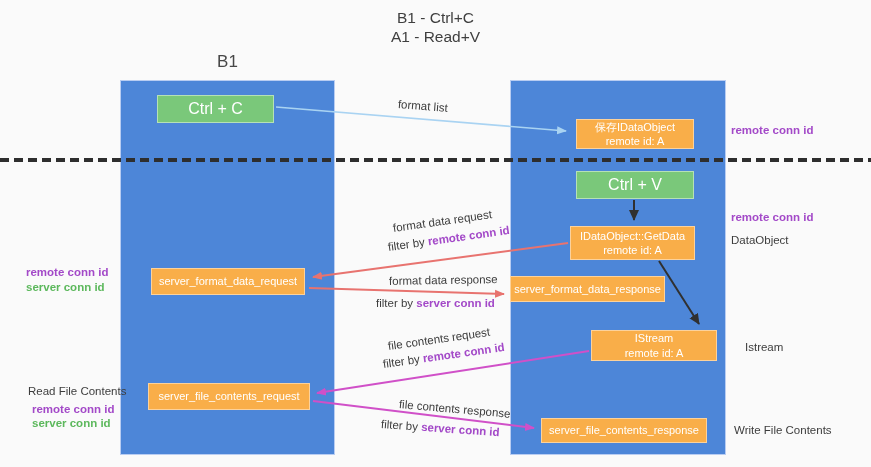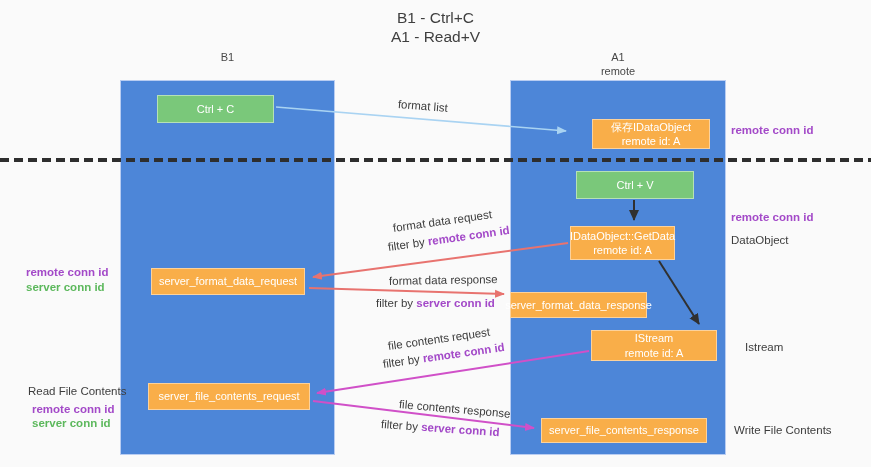--- a/index.html
+++ b/index.html
@@ -6,41 +6,41 @@
     --lane-blue:#4d86d8; --box-green:#7ac87a; --box-orange:#f9ae49;
     --purple:#a349c8; --green-text:#5cb85c; --arrow-salmon:#e8736f;
     --arrow-magenta:#d050c8; --arrow-lightblue:#a9d3f2; --arrow-black:#303030;
     --bg:#fafafa; --ink:#3f3f3f;
   }
   *{margin:0;padding:0;box-sizing:border-box;}
   body{background:#e8e8e8;font-family:"Liberation Sans","DejaVu Sans",sans-serif;}
   .canvas{position:relative;width:871px;height:467px;background:var(--bg);overflow:hidden;}
   .title{position:absolute;top:8px;left:0;width:871px;text-align:center;
          font-size:15.5px;line-height:1.25;color:var(--ink);}
-  .lane-header{position:absolute;top:51px;text-align:center;font-size:11px;
+  .lane-header{position:absolute;top:51px;text-align:center;font-size:17px;
          line-height:1.25;color:#474747;}
   .lane-header.left{left:120px;width:215px;}
   .lane-header.right{left:510px;width:216px;}
   .lane{position:absolute;top:80px;height:375px;background:var(--lane-blue);
         border:1px solid #b9cdf2;}
   .lane.left{left:120px;width:215px;}
   .lane.right{left:510px;width:216px;}
   .separator{position:absolute;left:0;top:158px;width:871px;height:4px;z-index:6;
         background:repeating-linear-gradient(90deg,#2e2e2e 0 9px,transparent 9px 14px);}
   .box{position:absolute;display:flex;flex-direction:column;align-items:center;
        justify-content:center;color:#fff;text-align:center;z-index:4;
        border:1px solid rgba(255,255,255,0.45);white-space:nowrap;}
-  .box.green{background:var(--box-green);font-size:11px;}
+  .box.green{background:var(--box-green);font-size:16px;}
   .box.orange{background:var(--box-orange);font-size:11px;line-height:1.3;}
   #box-ctrl-c{left:157px;top:95px;width:117px;height:28px;}
-  #box-save-dataobject{left:592px;top:119px;width:118px;height:30px;}
+  #box-save-dataobject{left:576px;top:119px;width:118px;height:30px;}
   #box-ctrl-v{left:576px;top:171px;width:118px;height:28px;justify-content:center;}
-  #box-getdata{left:570px;top:226px;width:105px;height:34px;}
+  #box-getdata{left:570px;top:226px;width:125px;height:34px;}
   #box-format-request{left:151px;top:268px;width:154px;height:27px;}
-  #box-format-response{left:510px;top:292px;width:137px;height:26px;}
+  #box-format-response{left:510px;top:276px;width:155px;height:26px;}
   #box-istream{left:591px;top:330px;width:126px;height:31px;}
   #box-file-request{left:148px;top:383px;width:162px;height:27px;}
   #box-file-response{left:541px;top:418px;width:166px;height:25px;}
   .arrow-label{position:absolute;font-size:11.5px;color:#3d3d3d;white-space:nowrap;
        z-index:7;transform-origin:left center;}
   .arrow-label b.key{font-weight:bold;color:var(--purple);}
   .side-label{position:absolute;font-size:11.5px;white-space:nowrap;z-index:7;color:#3d3d3d;}
   .side-label.purple{color:var(--purple);font-weight:bold;}
   .side-label.green{color:var(--green-text);font-weight:bold;}
   svg.arrows{position:absolute;left:0;top:0;z-index:5;pointer-events:none;}
@@ -54,24 +54,20 @@
 
 <div class="canvas">
 
   <div class="title">
     <div>B1 - Ctrl+C</div>
     <div>A1 - Read+V</div>
   </div>
 
   <div class="lane-header left">
     <div>B1</div>
-  </div>
-  <div class="lane-header right">
-    <div>A1</div>
-    <div>remote</div>
   </div>
 
   <div class="lane left"></div>
   <div class="lane right"></div>
 
   <div class="separator"></div>
 
   <div class="box green" id="box-ctrl-c">
     <span>Ctrl + C</span>
   </div>

